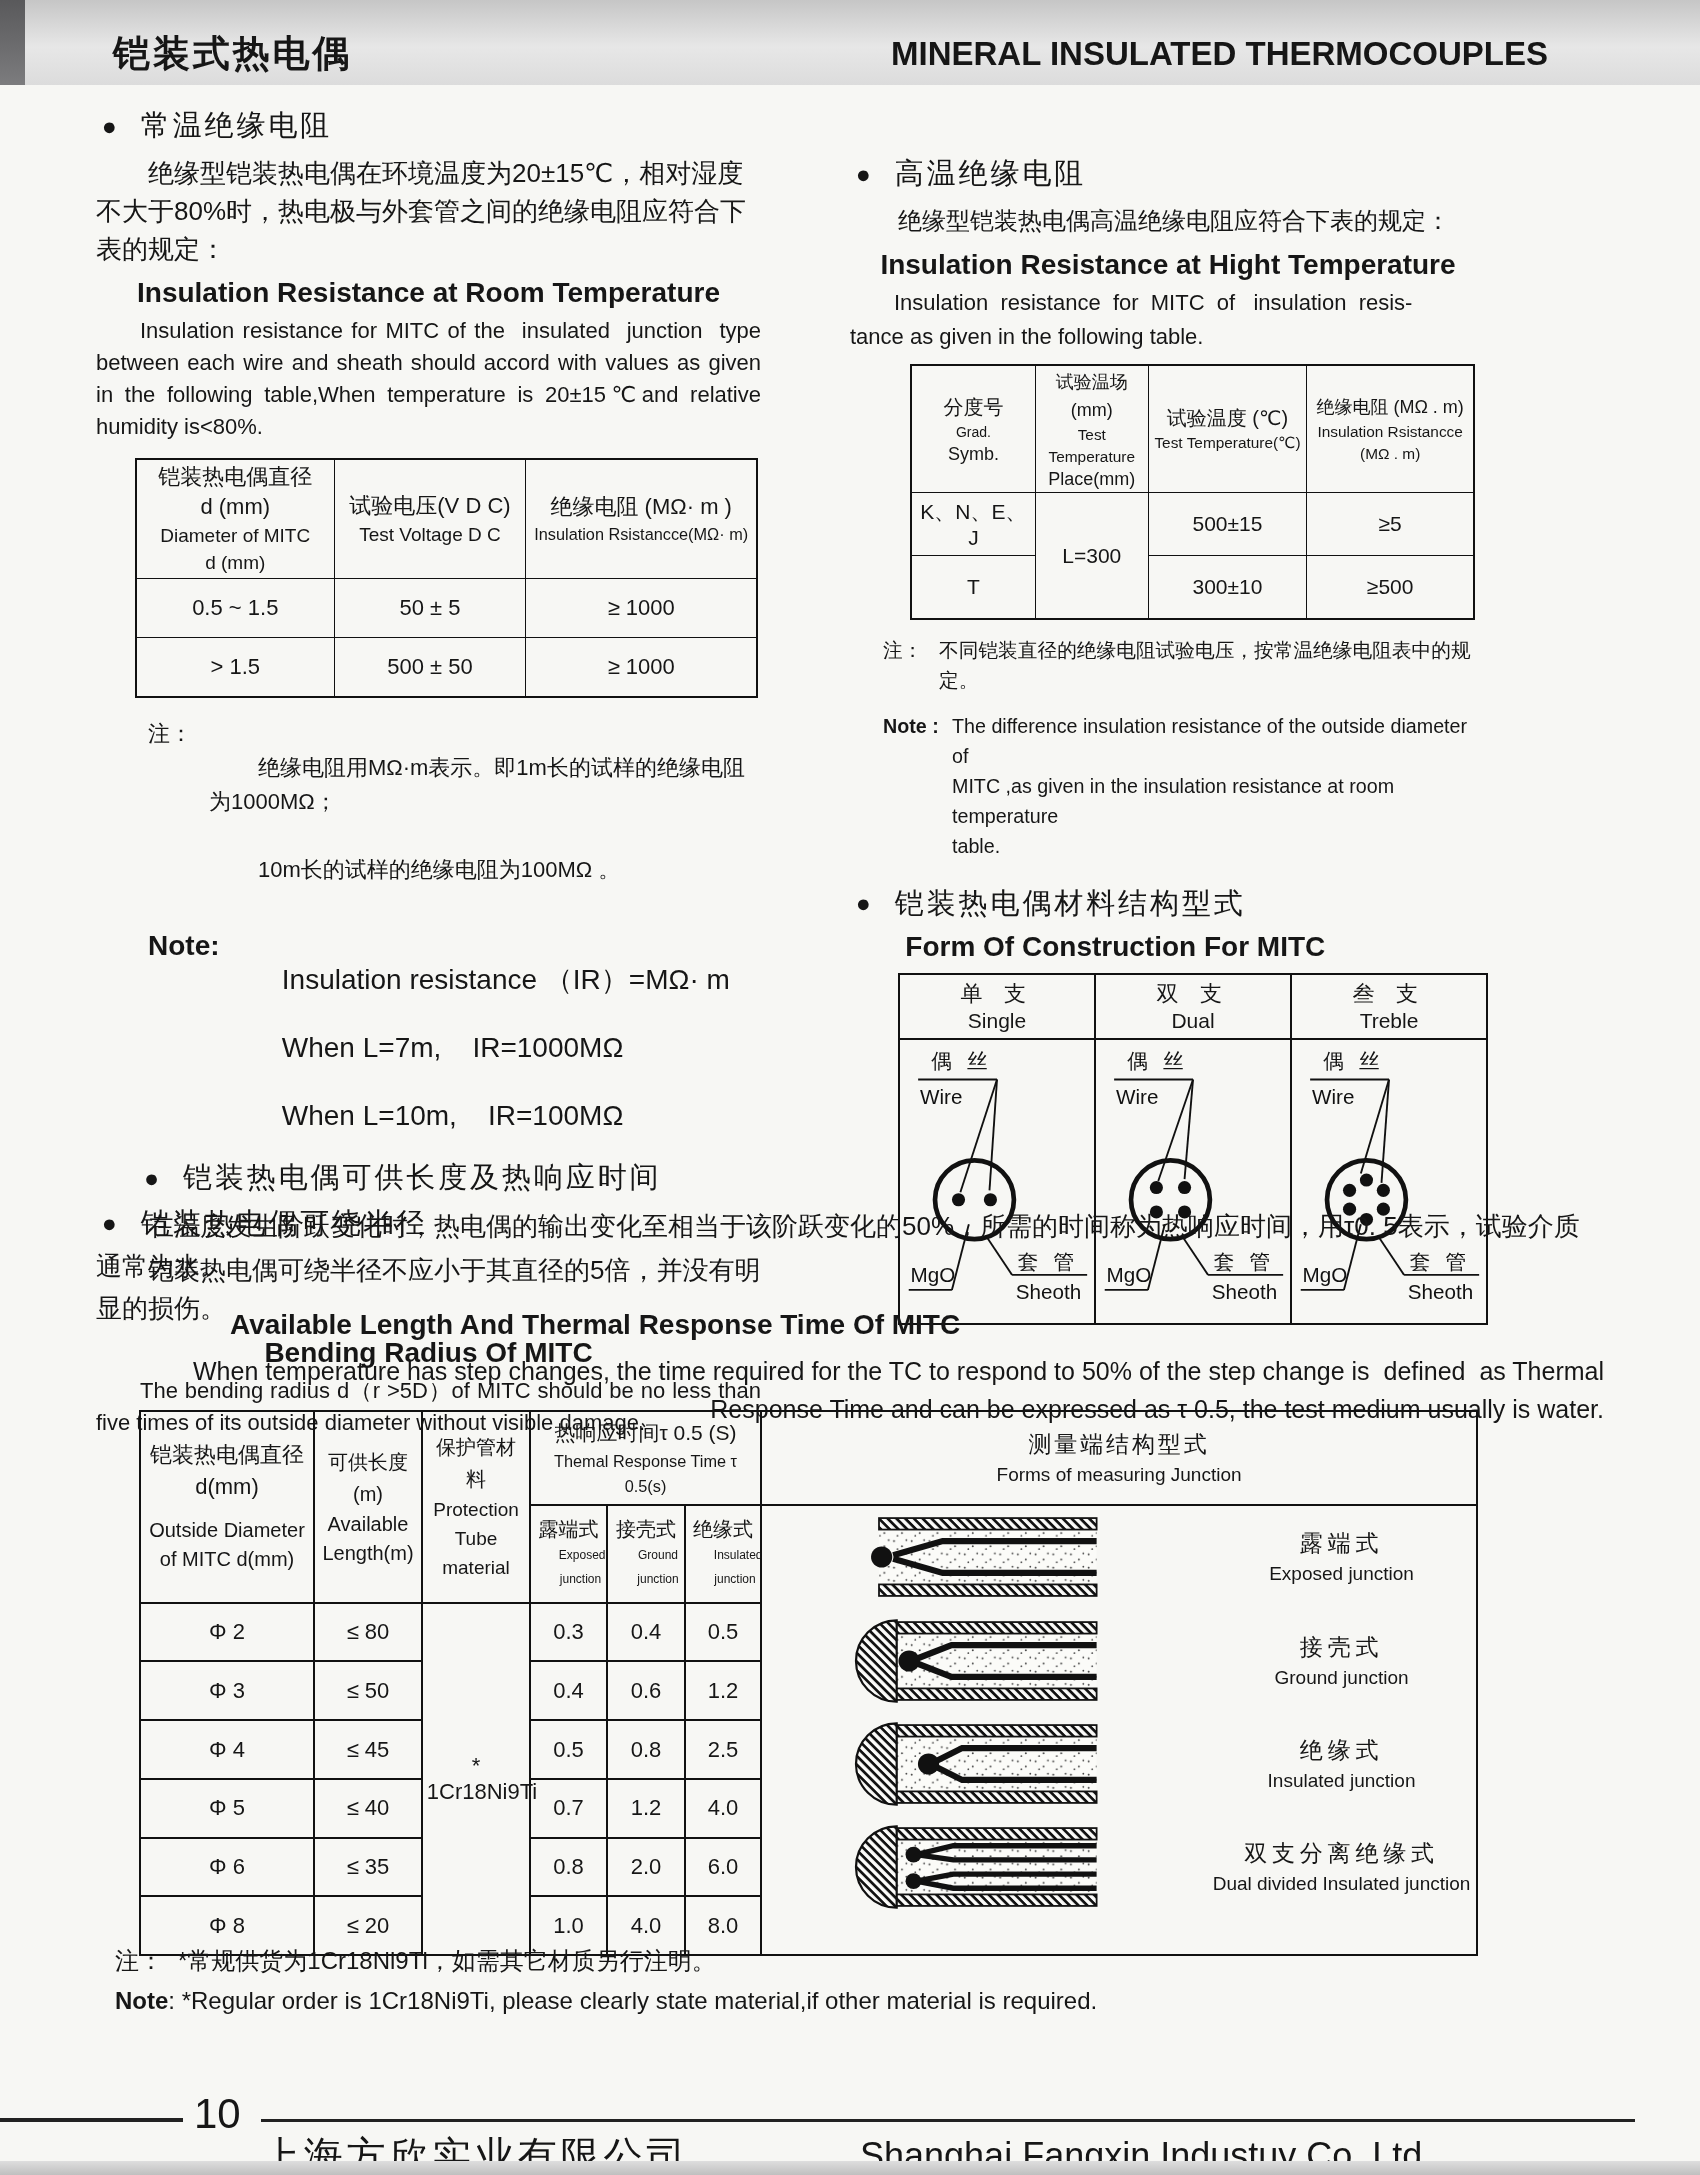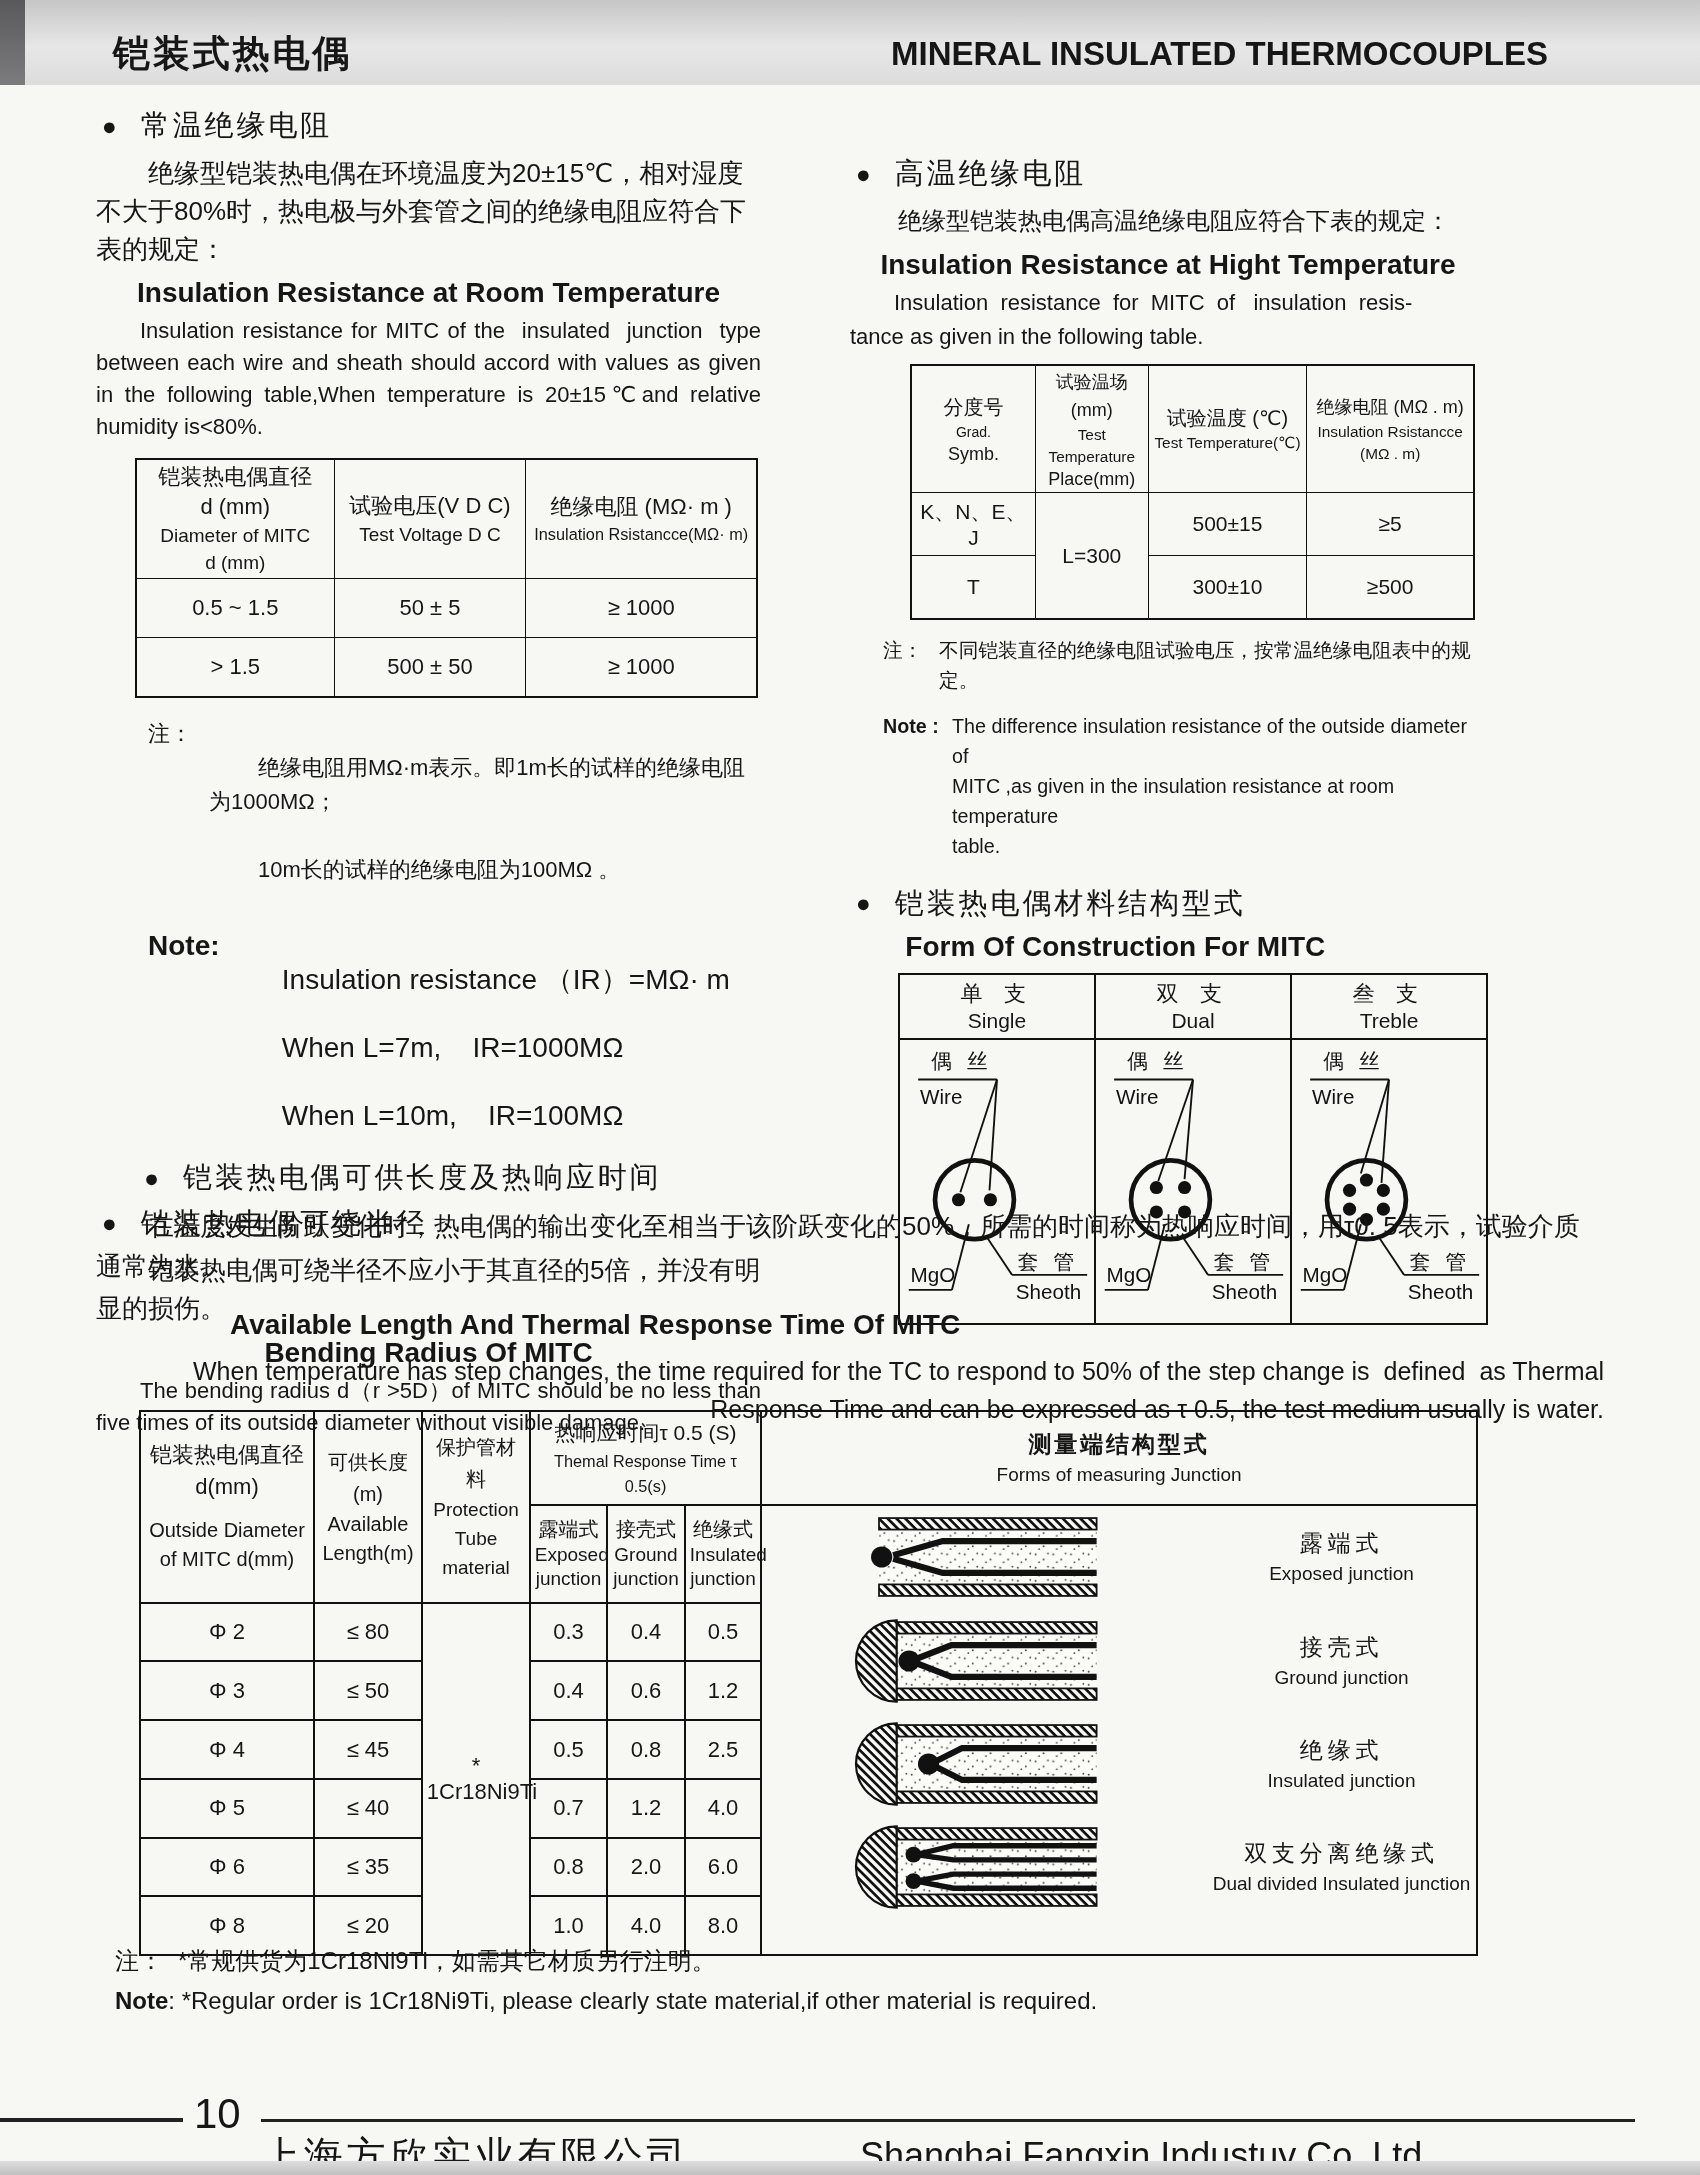--- a/index.html
+++ b/index.html
@@ -82,22 +82,22 @@
   .t3{position:absolute;left:139px;top:1410px;width:1335px;border:2.9px solid #111;table-layout:fixed;}
   .t3 th,.t3 td{border:2.4px solid #111;}
   .t3 .ra th{height:88px;}
   .t3 .rb th{height:92px;}
   .t3 td.val,.t3 td.dcell{height:53px;font-size:22px;}
   .t3 .cn{font-size:22px;line-height:32px;}
   .t3 .en{font-size:20px;line-height:29px;}
   .t3 .thermal .cn{font-size:21px;line-height:33px;}
   .t3 .thermal .en{font-size:16.3px;line-height:25px;}
   .t3 .sub .cn{font-size:20px;line-height:27px;}
-  .t3 .sub .en{font-size:19px;line-height:24px;}
-  .t3 .fh .cn{font-size:23px;letter-spacing:2.9px;line-height:33px;font-weight:bold;}
+  .t3 .sub .en{font-size:12px;line-height:24px;margin-left:24px;}
+  .t3 .fh .cn{font-size:23px;letter-spacing:2.9px;line-height:33px;}
   .t3 .fh .en{font-size:19px;line-height:27px;}
   .t3 td.forms-body{vertical-align:top;padding:0;}
   .jwrap{display:flex;flex-direction:column;justify-content:space-around;height:413px;}
   .junction-row{display:flex;align-items:center;}
   .jsvg{width:288px;height:92px;margin-left:65px;flex:0 0 auto;}
   .jlabel{margin-left:92px;width:327px;text-align:center;}
   .jlabel .cn{font-size:23px;letter-spacing:4.8px;line-height:33px;}
   .jlabel .en{font-size:19px;line-height:27px;}
 
   

